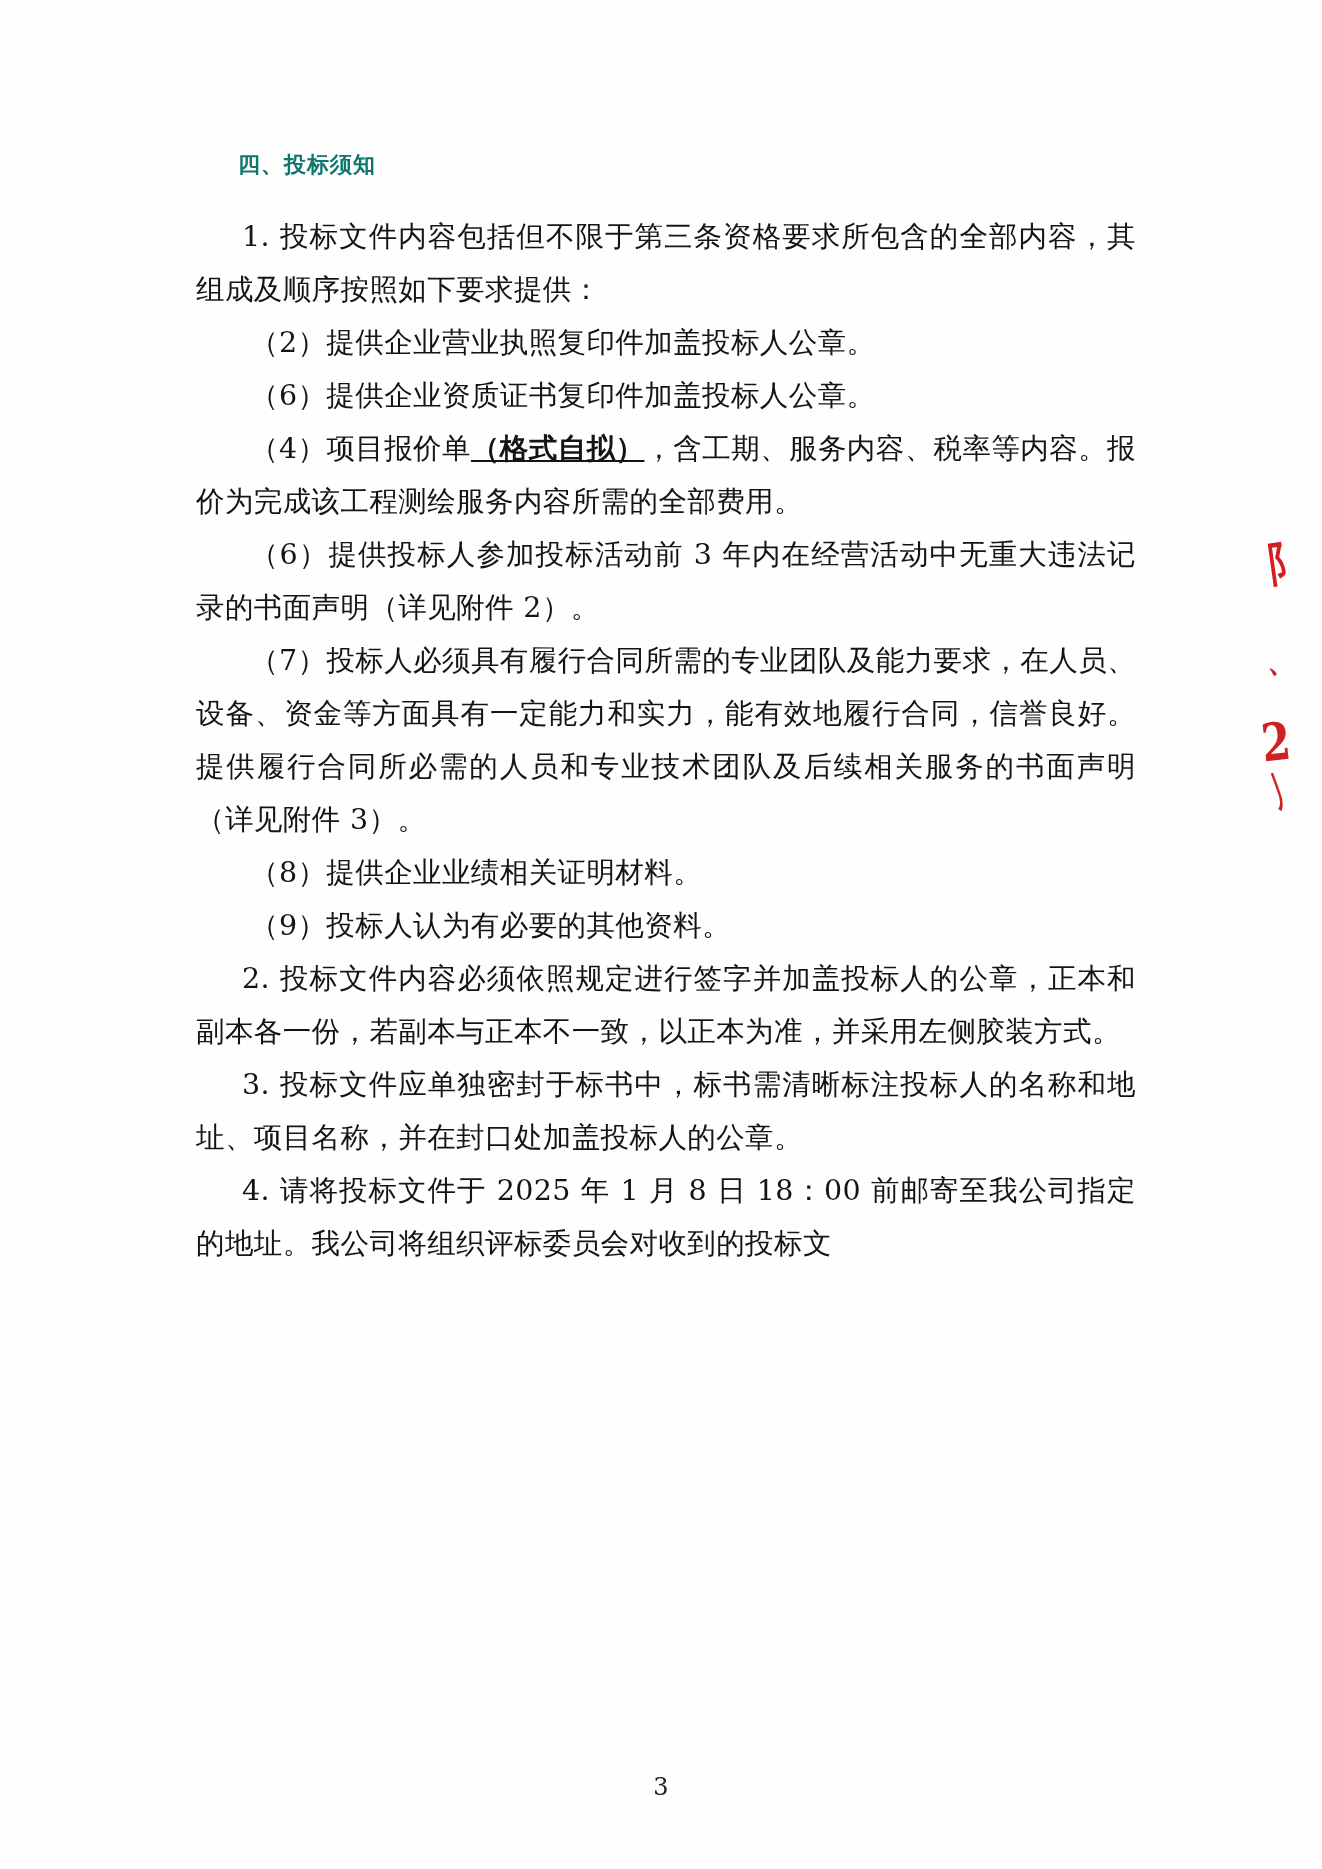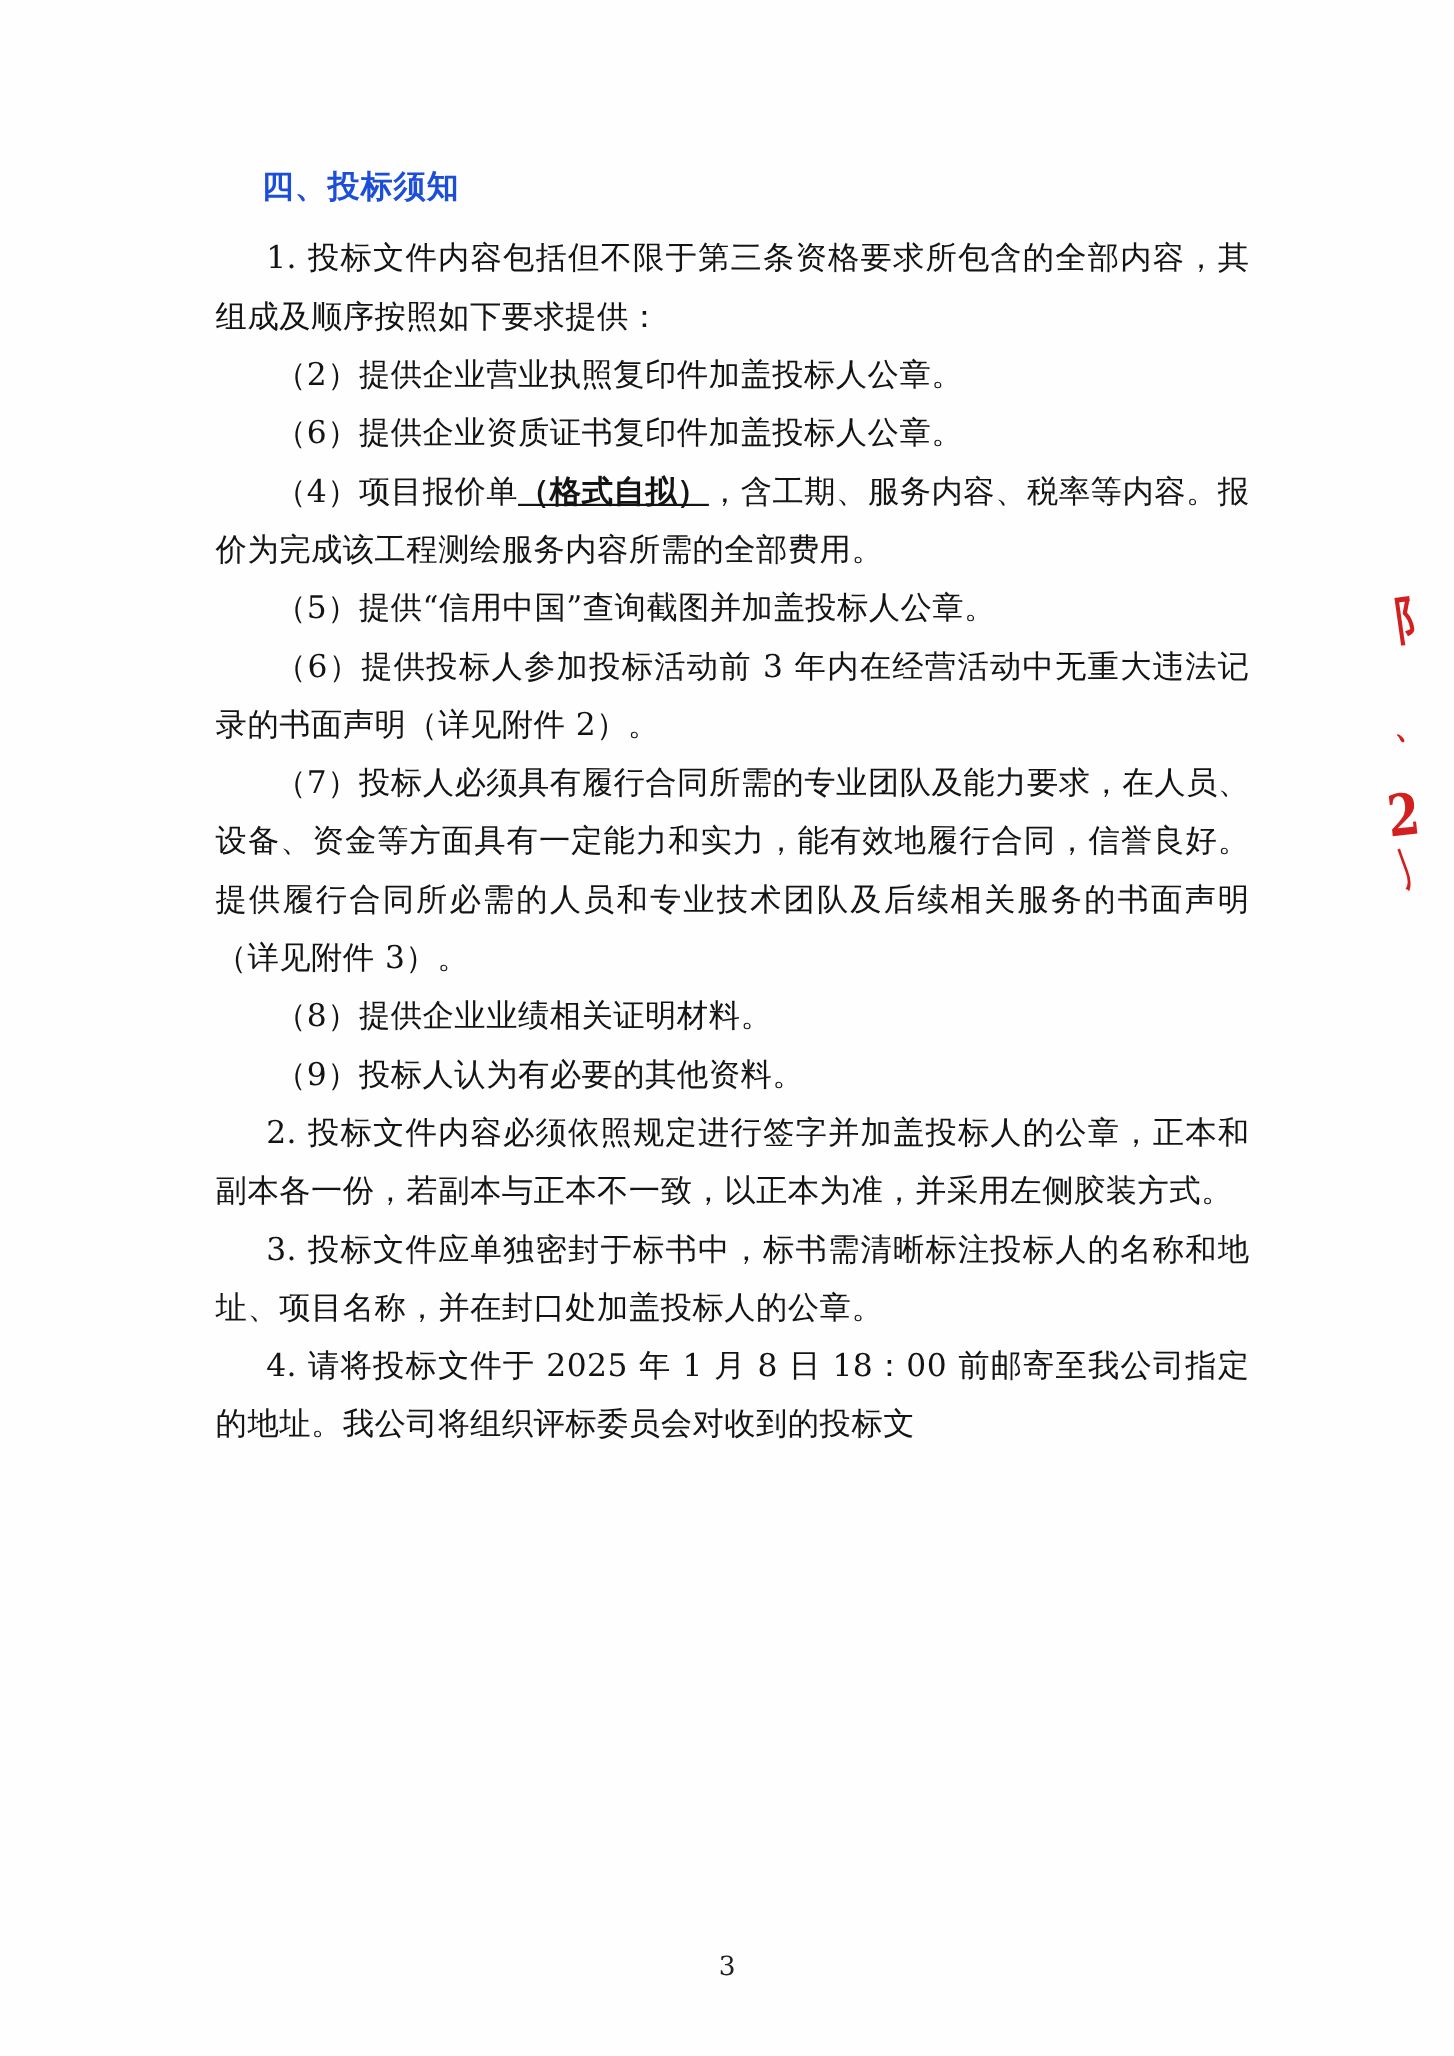--- a/index.html
+++ b/index.html
@@ -17,24 +17,24 @@
   }
   .doc-body {
     position: absolute;
     left: 196px;
     top: 150px;
     width: 940px;
   }
   .heading {
     font-family: "DejaVu Sans", sans-serif;
     font-weight: bold;
-    font-size: 29px;
-    color: #1d4ed8;
+    font-size: 22px;
+    color: #0f766e;
     letter-spacing: 1px;
-    margin: 0 0 18px 42px;
+    margin: 0 0 30px 42px;
   }
   .para {
     font-size: 28.5px;
     line-height: 53px;
     color: #141414;
     text-align: justify;
     text-justify: inter-character;
     margin: 0;
     letter-spacing: 0.4px;
   }
@@ -93,21 +93,20 @@
   <div class="doc-body">
 
     <h1 class="heading">四、投标须知</h1>
 
     <p class="para ind1">1. 投标文件内容包括但不限于第三条资格要求所包含的全部内容，其组成及顺序按照如下要求提供：</p>
     <p class="para ind2">（2）提供企业营业执照复印件加盖投标人公章。</p>
     <p class="para ind2">（6）提供企业资质证书复印件加盖投标人公章。</p>
 
     <p class="para ind2"><span>（4）项目报价单</span><span class="bold">（格式自拟）</span><span>，含工期、服务内容、税率等内容。报价为完成该工程测绘服务内容所需的全部费用。</span></p>
 
-    <p class="para ind2">（5）提供“信用中国”查询截图并加盖投标人公章。</p>
     <p class="para ind2">（6）提供投标人参加投标活动前 3 年内在经营活动中无重大违法记录的书面声明（详见附件 2）。</p>
     <p class="para ind2">（7）投标人必须具有履行合同所需的专业团队及能力要求，在人员、设备、资金等方面具有一定能力和实力，能有效地履行合同，信誉良好。提供履行合同所必需的人员和专业技术团队及后续相关服务的书面声明（详见附件 3）。</p>
     <p class="para ind2">（8）提供企业业绩相关证明材料。</p>
     <p class="para ind2">（9）投标人认为有必要的其他资料。</p>
 
     <p class="para ind1">2. 投标文件内容必须依照规定进行签字并加盖投标人的公章，正本和副本各一份，若副本与正本不一致，以正本为准，并采用左侧胶装方式。</p>
     <p class="para ind1">3. 投标文件应单独密封于标书中，标书需清晰标注投标人的名称和地址、项目名称，并在封口处加盖投标人的公章。</p>
     <p class="para ind1">4. 请将投标文件于 2025 年 1 月 8 日 18：00 前邮寄至我公司指定的地址。我公司将组织评标委员会对收到的投标文</p>
 
   </div>

